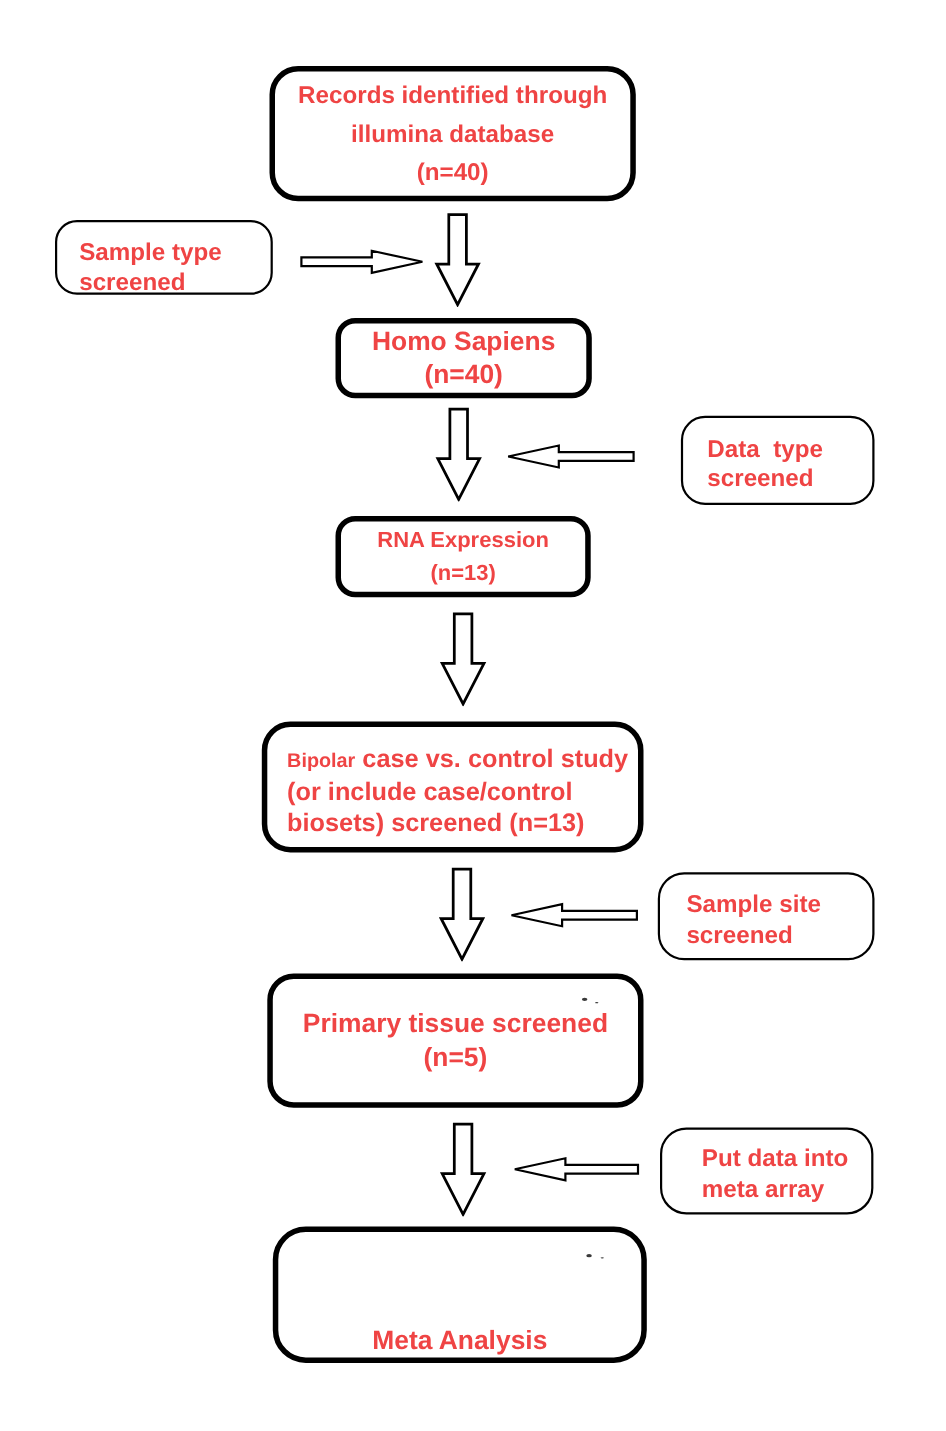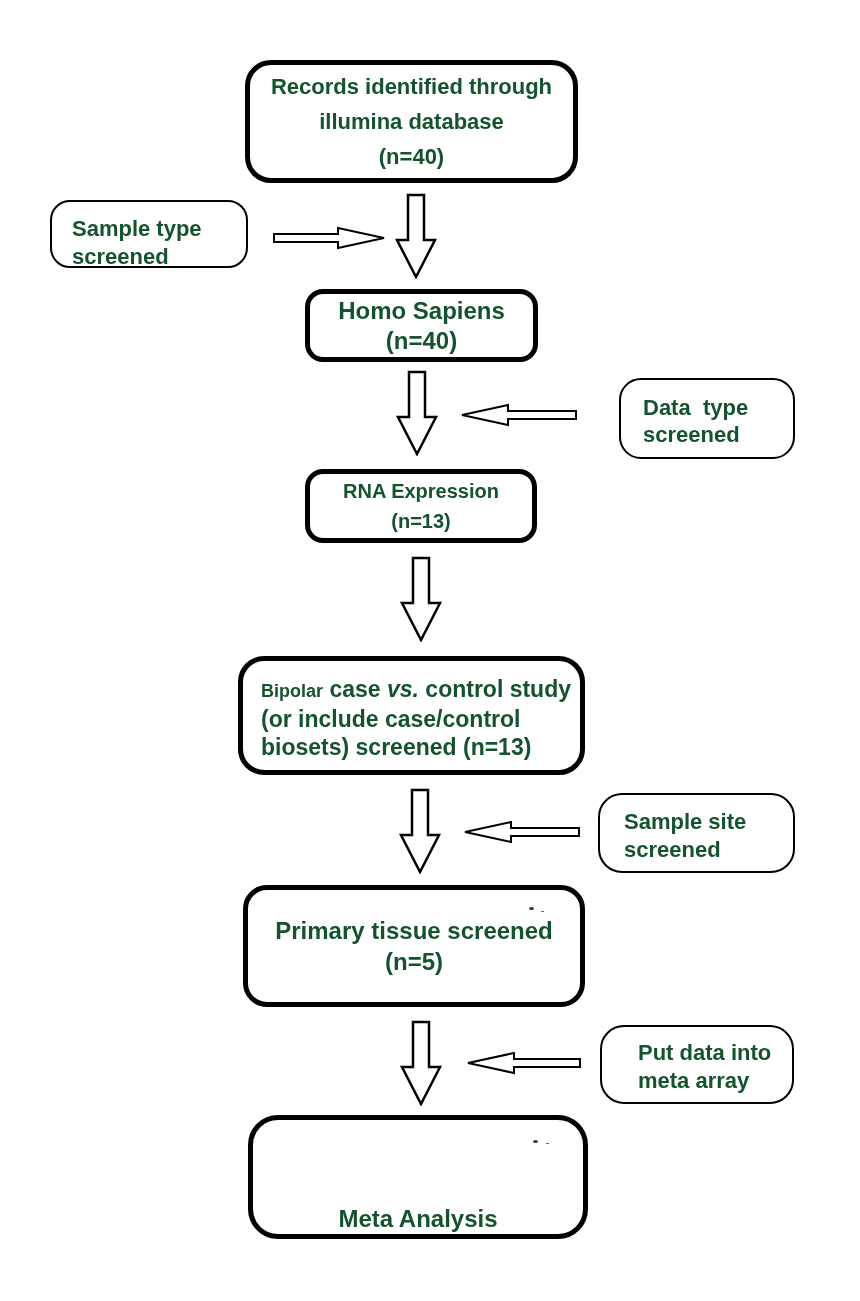--- a/index.html
+++ b/index.html
@@ -2,28 +2,28 @@
 <html><head>
 <meta charset="utf-8">
 <style>
   * { margin:0; padding:0; box-sizing:border-box; }
   html,body { background:#ffffff; }
   body { font-family:"Liberation Sans", sans-serif; }
   .canvas { position:relative; width:860px; height:1301px; background:#ffffff; overflow:hidden; }
   .box {
     position:absolute; background:#ffffff;
     border-style:solid; border-color:#000000;
-    color:#14532d; font-weight:bold;
+    color:#ef4444; font-weight:bold;
   }
   .box .line { white-space:pre-wrap; }
   .main { display:flex; flex-direction:column; justify-content:center; text-align:center; }
   .side { text-align:left; }
   .arrow { position:absolute; display:block; }
   .sm { font-size:18px; }
-  .it { font-style:italic; }
+  .it { }
   .speck { position:absolute; background:#3a3a3a; border-radius:50%; }
 </style>
 </head>
 <body>
 
 <div class="canvas">
 
   <div class="box main" style="left:245px;top:60px;width:333px;height:123px;border-width:5px;border-radius:26px;font-size:22px;line-height:35px;">
     <div class="line">Records identified through</div>
     <div class="line">illumina database</div>

